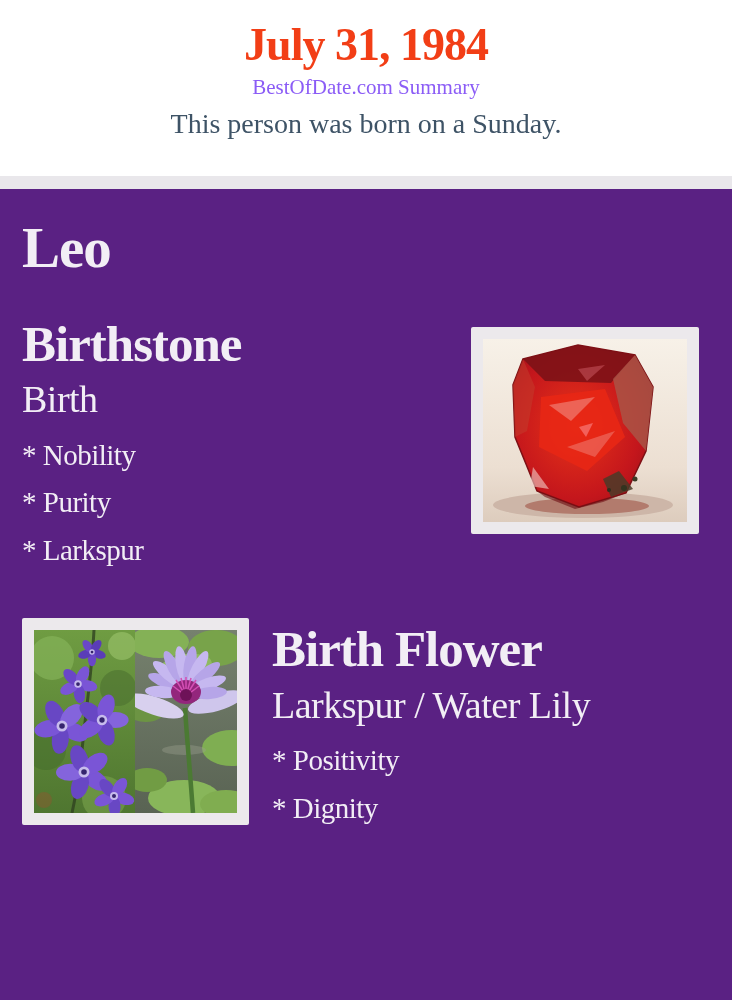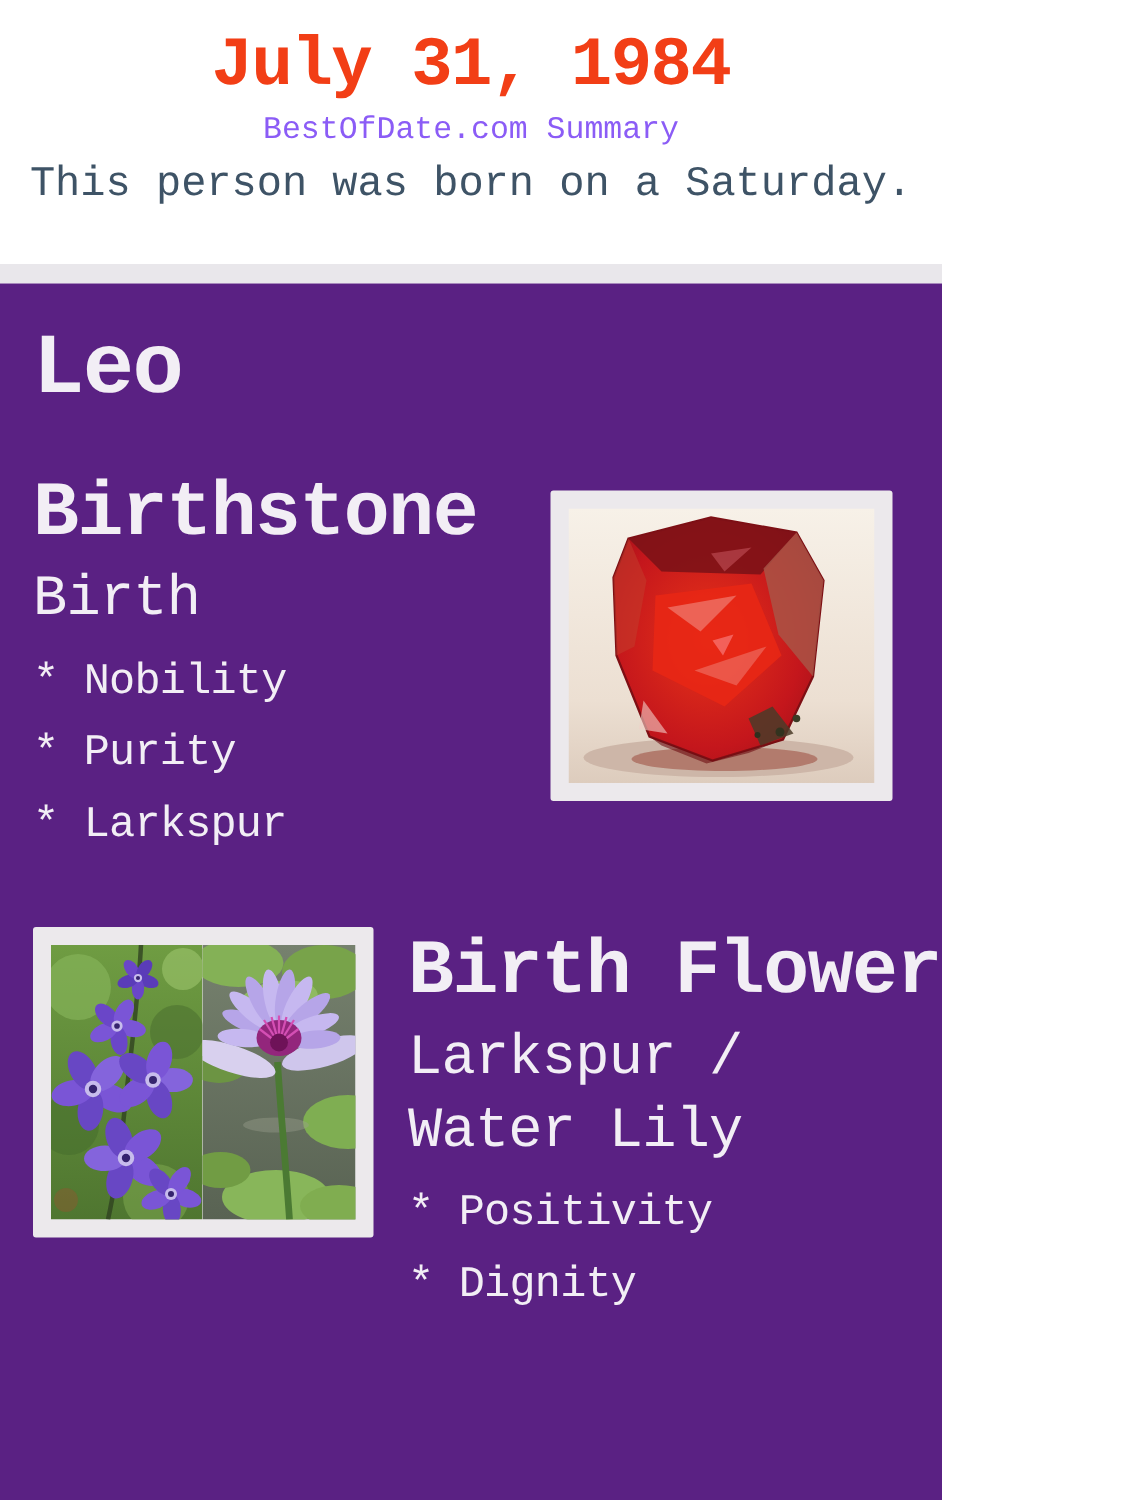--- a/index.html
+++ b/index.html
@@ -1,19 +1,19 @@
 <!DOCTYPE html>
 <html><head>
 <meta charset="utf-8">
 <style>
   * { margin:0; padding:0; box-sizing:border-box; }
   html,body { width:750px; background:#ffffff; }
   .page {
-    width:628px; height:1000px; overflow:hidden; position:relative;
-    font-family:Liberation Mono, monospace;
+    width:732px; height:1000px; overflow:hidden; position:relative;
+    font-family:Liberation Serif, serif;
   }
   
   .header { height:176px; background:#ffffff; text-align:center; }
   .date-title {
     padding-top:16px; font-size:46px; font-weight:700; letter-spacing:-1px;
     color:#F23E16; line-height:1.25;
   }
   .site-summary { font-size:21px; font-weight:400; color:#8b5cf6; line-height:1.2; margin-top:1px; }
   .weekday-note { font-size:28px; font-weight:400; color:#3E5366; line-height:1.2; margin-top:7px; }
   .header-divider { height:13px; background:#E9E7EB; }
@@ -37,21 +37,21 @@
   .photo-frame svg { display:block; }
 </style>
 </head>
 <body>
 
 <div class="page">
 
   <div class="header">
     <div class="date-title">July 31, 1984</div>
     <div class="site-summary">BestOfDate.com Summary</div>
-    <div class="weekday-note">This person was born on a Saturday.</div>
+    <div class="weekday-note">This person was born on a Sunday.</div>
   </div>
 
   <div class="header-divider"></div>
 
   <div class="main">
 
     <div>
       <div class="sign-title">Leo</div>
     </div>
 

